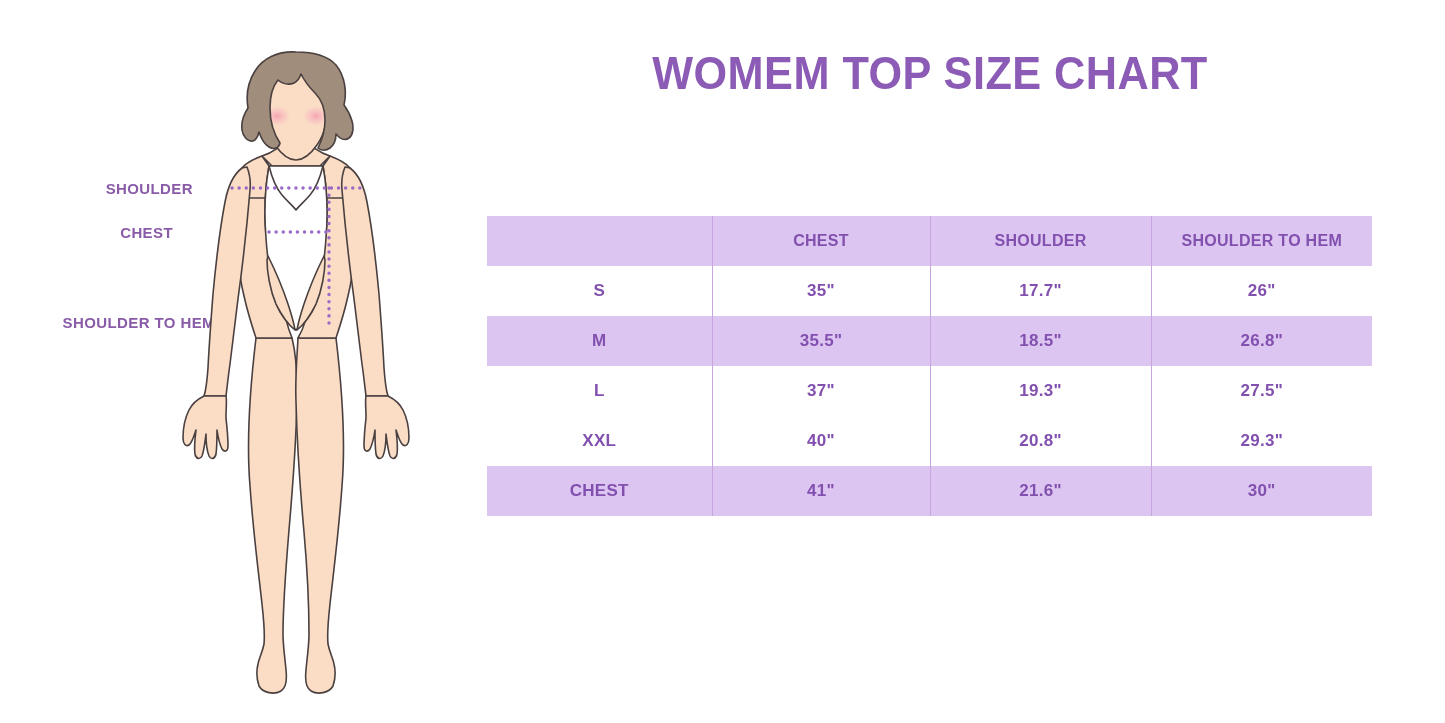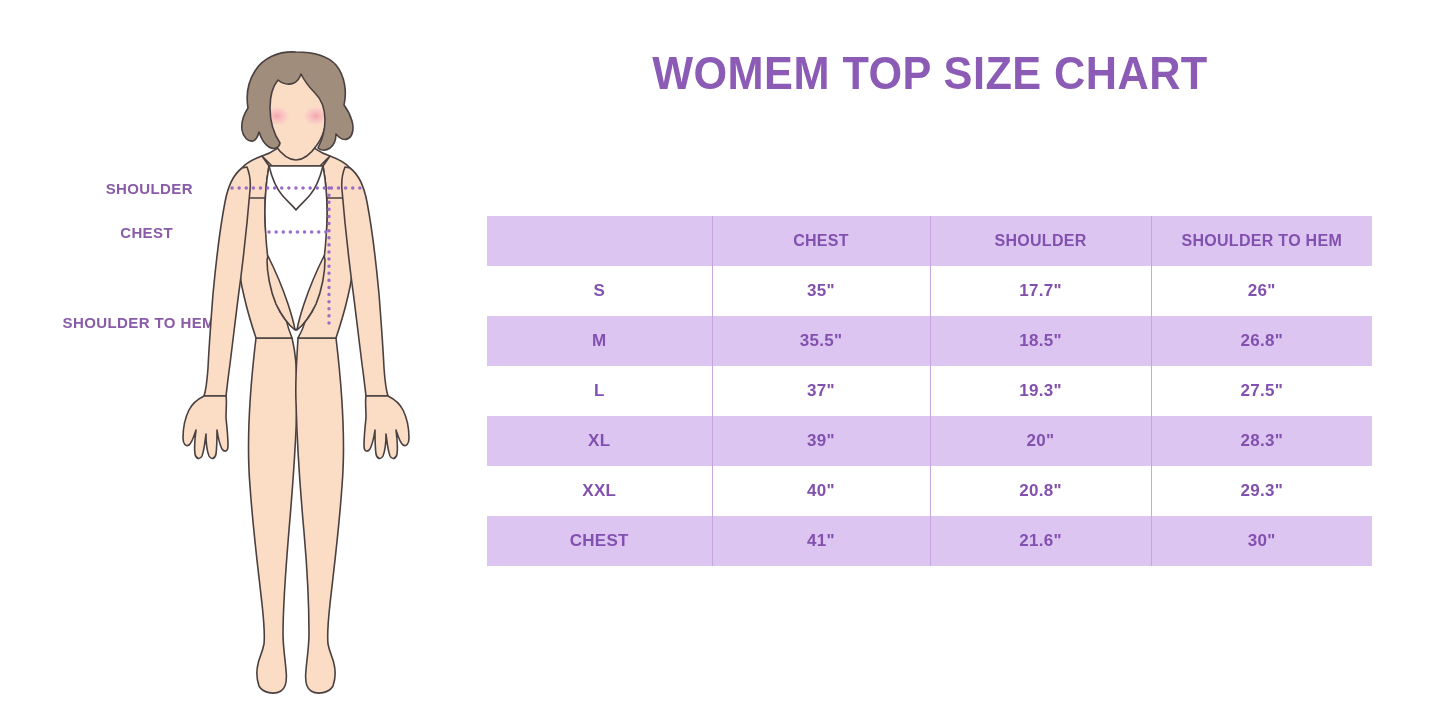--- a/index.html
+++ b/index.html
@@ -389,26 +389,20 @@
       <td>35.5"</td>
       <td>18.5"</td>
       <td>26.8"</td>
     </tr>
     <tr class="row-plain">
       <td class="cell-size">L</td>
       <td>37"</td>
       <td>19.3"</td>
       <td>27.5"</td>
     </tr>
-    <tr class="row-shade">
-      <td class="cell-size">XL</td>
-      <td>39"</td>
-      <td>20"</td>
-      <td>28.3"</td>
-    </tr>
     <tr class="row-plain">
       <td class="cell-size">XXL</td>
       <td>40"</td>
       <td>20.8"</td>
       <td>29.3"</td>
     </tr>
     <tr class="row-shade">
       <td class="cell-size">CHEST</td>
       <td>41"</td>
       <td>21.6"</td>

